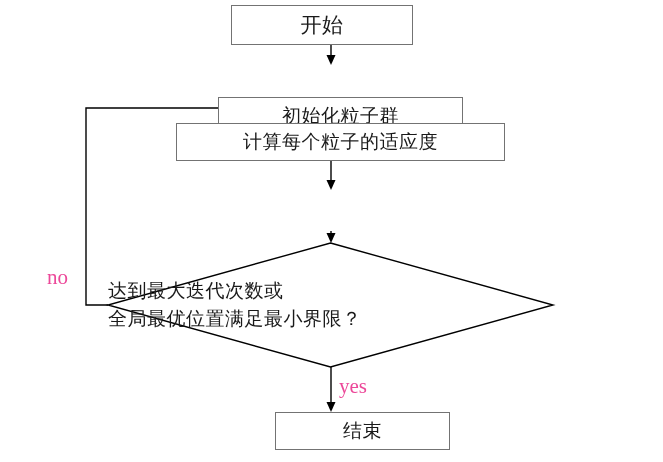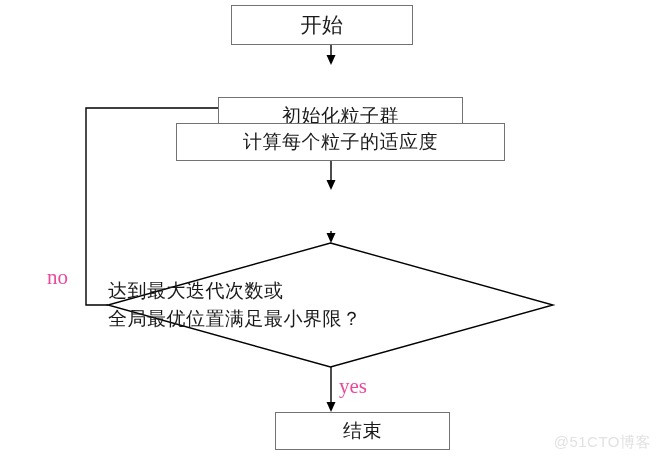--- a/index.html
+++ b/index.html
@@ -171,15 +171,14 @@
     </div>
   </div>
 
   <div class="node" id="node-end">
     <span class="node-label">结束</span>
   </div>
 
   <div class="edge-label" id="label-no">no</div>
   <div class="edge-label" id="label-yes">yes</div>
 
-  <div id="watermark">@51CTO博客</div>
 
 </div>
 
 </body></html>

